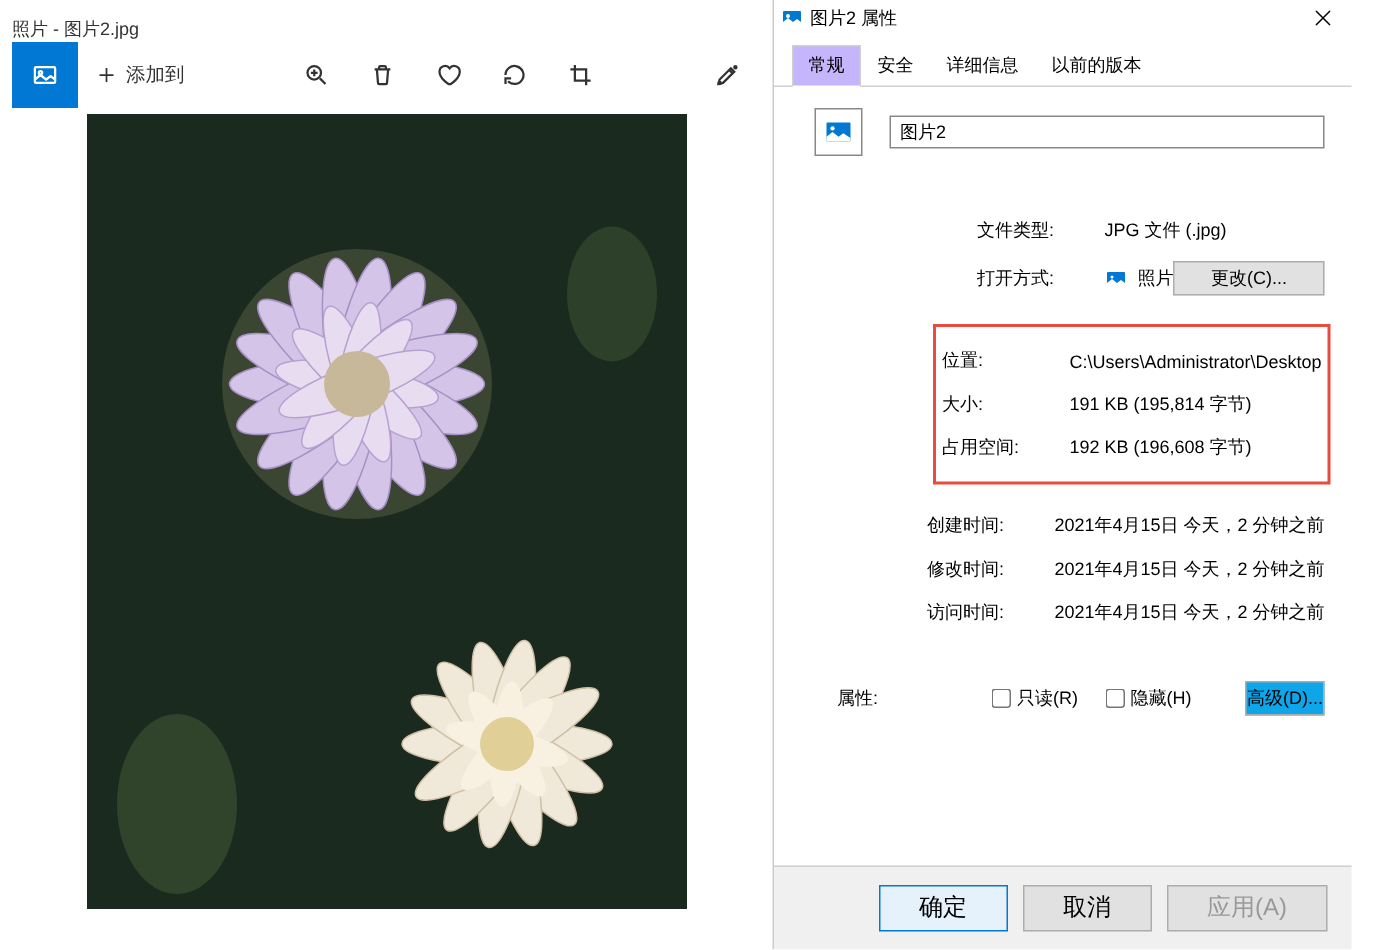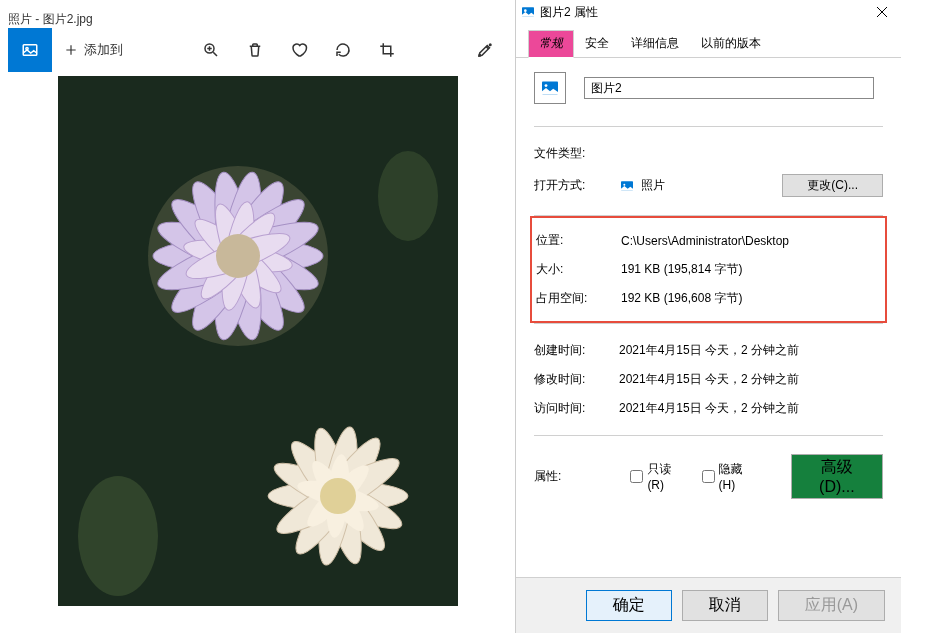--- a/index.html
+++ b/index.html
@@ -18,42 +18,42 @@
     .photo-image { width: 400px; height: 530px; background: #2a3a2a; display: flex; align-items: center; justify-content: center; position: relative; overflow: hidden; }
     
     
     .properties-dialog { width: 386px; height: 100%; border-left: 1px solid #ccc; background: #fff; display: flex; flex-direction: column; }
     .dialog-titlebar { height: 24px; display: flex; align-items: center; padding: 0 4px; font-size: 12px; }
     .dialog-titlebar-icon { width: 16px; height: 16px; margin-right: 4px; }
     .dialog-titlebar-text { flex: 1; }
     .dialog-close { width: 30px; height: 20px; display: flex; align-items: center; justify-content: center; cursor: pointer; font-size: 14px; }
     .tabs { display: flex; padding: 6px 12px 0; border-bottom: 1px solid #d0d0d0; font-size: 12px; }
     .tab { padding: 4px 10px; cursor: pointer; border: 1px solid transparent; position: relative; }
-    .tab.active { border: 1px solid #d0d0d0; border-bottom: 1px solid #fff; background: #ec4899; margin-bottom: -1px; font-style: italic; }
-    .tab-content { flex: 1; padding: 14px 18px; font-size: 12px; display: flex; flex-direction: column; }
+    .tab.active { border: 1px solid #d0d0d0; border-bottom: 1px solid #fff; background: #c4b5fd; margin-bottom: -1px; }
+    .tab-content { flex: 1; padding: 14px 18px; font-size: 12px; display: flex; flex-direction: column; align-items: flex-end; }
     
     .file-header { display: flex; align-items: center; gap: 18px; margin-bottom: 22px; }
     .file-icon-box { width: 32px; height: 32px; border: 1px solid #888; display: flex; align-items: center; justify-content: center; }
     .file-icon-box svg { width: 20px; height: 16px; }
     .file-name-input { border: 1px solid #888; padding: 3px 6px; width: 290px; font-size: 12px; }
     
     .divider { border: none; border-top: 1px solid #d0d0d0; margin: 0; }
     
     .prop-section { padding: 12px 0; }
     .prop-row { display: flex; align-items: center; padding: 6px 0; min-height: 28px; }
     .prop-label { width: 85px; }
     .prop-value { flex: 1; }
     .change-btn { border: 1px solid #adadad; background: #e1e1e1; padding: 2px 24px; font-size: 12px; cursor: pointer; }
     
     .highlight-box { border: 2px solid #e74c3c; margin: 0 -4px; padding: 0 4px; }
     
     .attrs-row { display: flex; align-items: center; padding: 6px 0; gap: 18px; }
     .checkbox-wrap { display: flex; align-items: center; gap: 4px; }
     .checkbox-wrap input { width: 13px; height: 13px; }
-    .adv-btn { border: 1px solid #adadad; background: #15803d; padding: 2px 14px; font-size: 16px; cursor: pointer; }
+    .adv-btn { border: 1px solid #adadad; background: #0ea5e9; padding: 2px 0; font-size: 12px; cursor: pointer; }
     
     .dialog-footer { border-top: 1px solid #d0d0d0; padding: 12px 16px; display: flex; justify-content: flex-end; gap: 10px; background: #f0f0f0; }
     .footer-btn { border: 1px solid #adadad; background: #e1e1e1; padding: 4px 26px; font-size: 16px; cursor: pointer; }
     .footer-btn.primary { border: 1px solid #0078d4; background: #e5f1fb; }
     .footer-btn.disabled { color: #999; background: #e1e1e1; }
   </style>
 </head>
 <body>
 
 <div class="photos-app">
@@ -196,20 +196,21 @@
             <path d="M2 14l5-4 5 4 4-3 6 4v3H2z" fill="#fff"></path>
           </svg>
       </div>
       <input class="file-name-input" value="图片2" style="">
     </div>
     <hr class="divider">
 
     <div class="prop-section">
       <div class="prop-row">
         <div class="prop-label">文件类型:</div>
+        <div class="prop-value">JPG 文件 (.jpg)</div>
       </div>
       <div class="prop-row">
         <div class="prop-label">打开方式:</div>
         <div class="prop-value" style="display:flex;align-items:center;gap:6px;">
           <svg width="16" height="16" viewBox="0 0 24 24">
               <rect x="3" y="5" width="18" height="14" fill="#0078d4" rx="1"></rect>
               <circle cx="8" cy="10" r="1.5" fill="#fff"></circle>
               <path d="M3 16l5-4 5 4 4-3 4 3v3H3z" fill="#fff"></path>
             </svg>
           <span>照片</span>

